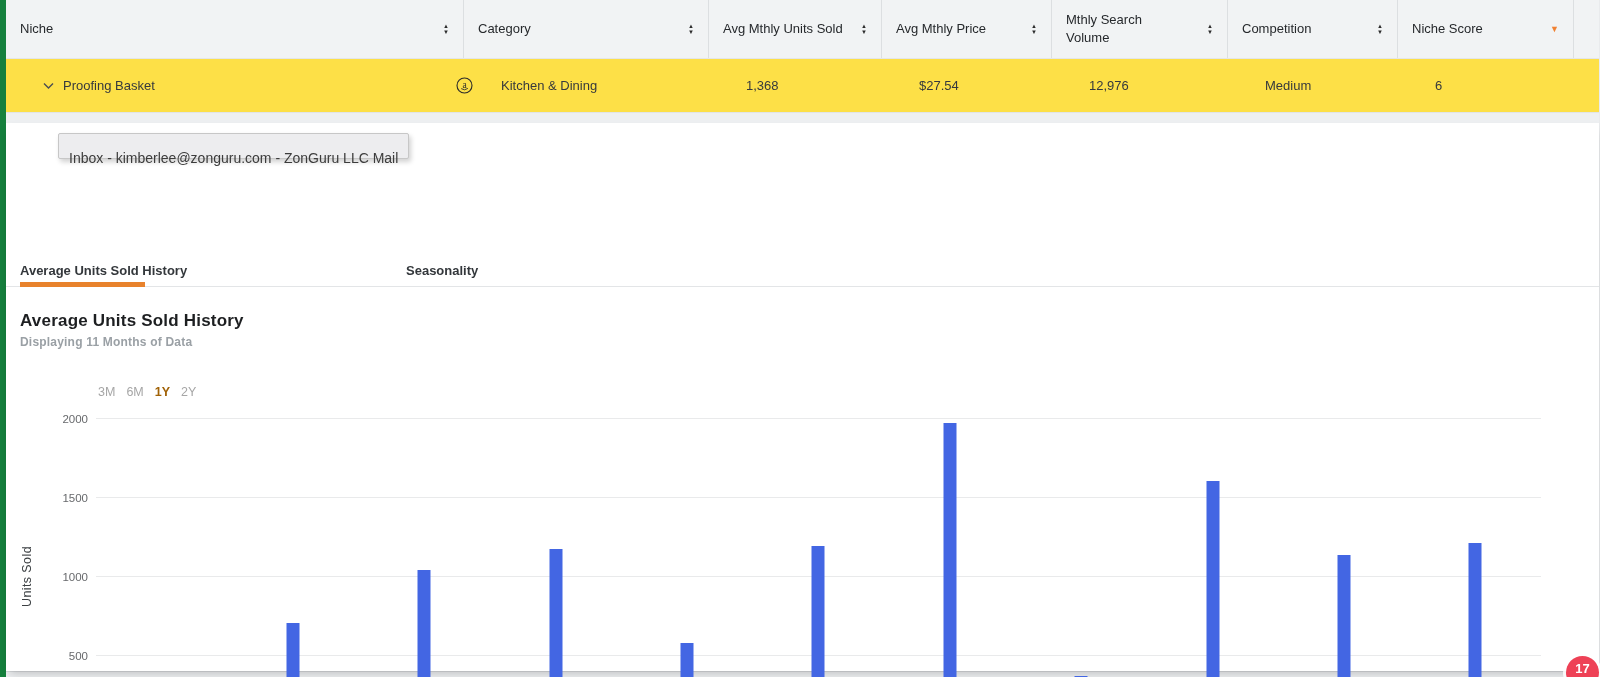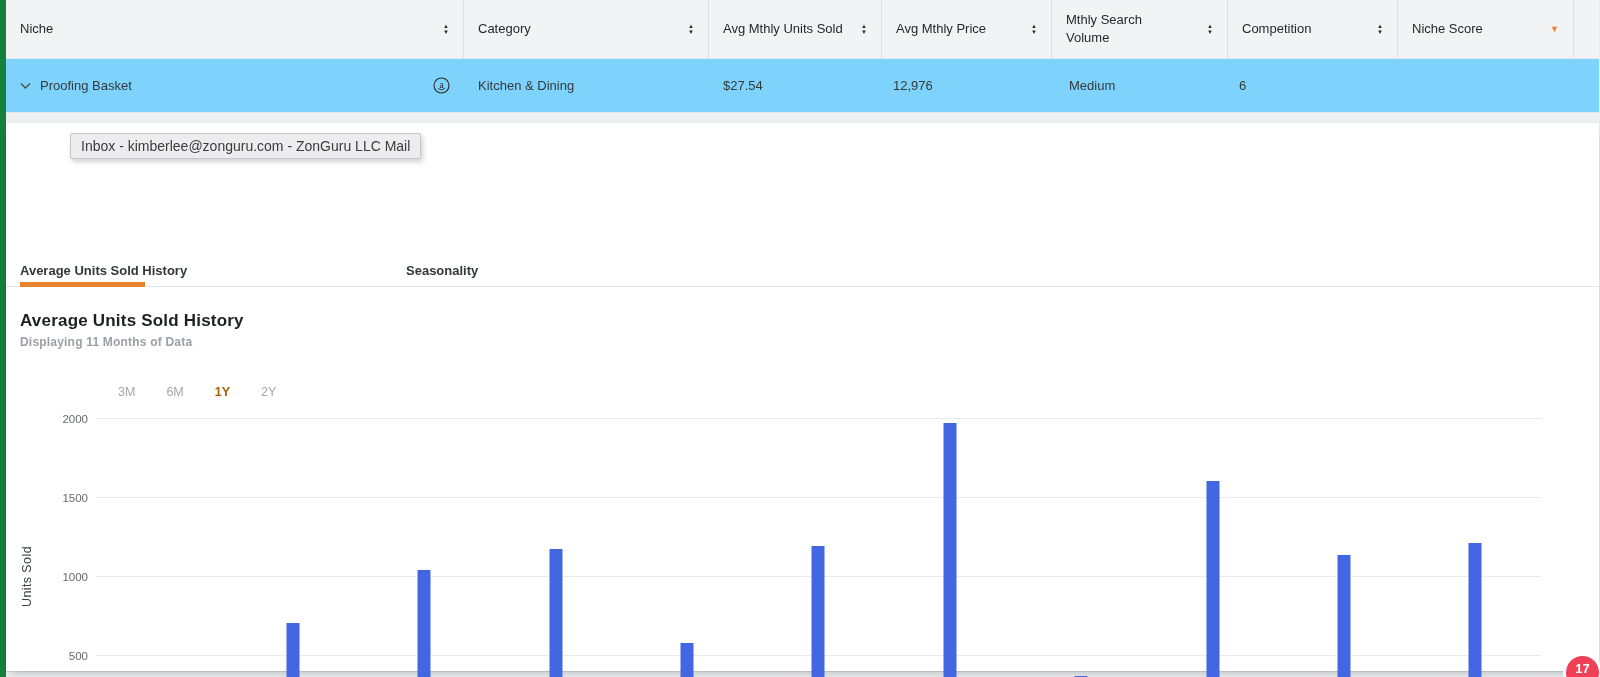--- a/index.html
+++ b/index.html
@@ -16,48 +16,48 @@
     display:flex; align-items:center; padding:0 14px; border-right:1px solid #dcdfe1;
     font-size:13px; color:#26292c; line-height:1.35;
   }
   .hlabel { white-space:normal; }
   .hfiller { flex:1; }
   .sort { margin-left:auto; display:flex; flex-direction:column; align-items:center; gap:1px; padding-left:8px; }
   .sort .tri { font-size:6px; line-height:5px; color:#2b2b2b; }
   .sort-desc { margin-left:auto; padding-left:8px; color:#f08132; font-size:9px; line-height:9px; }
 
   
-  .data-row { display:flex; height:54px; background:#7dd3fc; border-top:1px solid #e4e6e8; align-items:center; font-size:13px; color:#36393d; }
+  .data-row { display:flex; height:54px; background:#fde047; border-top:1px solid #e4e6e8; align-items:center; font-size:13px; color:#36393d;padding-left:23px; }
   .rcell { display:flex; align-items:center; padding:0 14px; height:100%; }
   .chev { display:inline-flex; margin-right:9px; }
   .amz { margin-left:auto; display:inline-flex; }
 
   .gap-band { height:11px; background:#eef0f2; border-top:1px solid #e2e5e7; }
 
   
   .bottom-strip { position:absolute; left:0; top:671px; width:100%; height:6px; background:#eef0f2; border-top:1px solid #d8dbde; }
   .card { position:absolute; left:0; top:123px; width:100%; height:548px; background:#fff; box-shadow:0 5px 10px -3px rgba(0,0,0,0.22); }
 
   .tabs { position:absolute; left:14px; top:134px; height:26px; display:flex; align-items:center; }
   .tab { font-size:13px; font-weight:bold; color:#33373b; white-space:nowrap; cursor:default; }
   .tab1 { width:386px; }
   .tabs-border { position:absolute; left:0; top:163px; width:100%; height:1px; background:#e3e5e7; }
   .active-underline { position:absolute; left:14px; top:159px; width:125px; height:5px; background:#e8822c; }
 
   .os-tooltip {
-    position:absolute; left:64px; top:133px; height:26px; line-height:24px; padding:0 10px;
+    position:absolute; left:52px; top:133px; height:26px; line-height:24px; padding:12px 10px;
     background:#ededef; border:1px solid #c7c7c7; border-radius:2px;
     box-shadow:2px 3px 5px rgba(0,0,0,0.18); font-size:14px; color:#3c3c3c; white-space:nowrap; z-index:5;
   }
 
   .chart-title { position:absolute; left:14px; top:188px; font-size:17px; font-weight:bold; color:#1d1f21; letter-spacing:.2px; }
   .chart-subtitle { position:absolute; left:14px; top:212px; font-size:12px; font-weight:bold; color:#9aa0a5; letter-spacing:.2px; }
 
   .range-selector { position:absolute; left:92px; top:262px; display:flex; gap:11px; font-size:12.5px; color:#a6a6a6; }
-  .range-selector .chip { cursor:pointer;margin-left:20px; }
+  .range-selector .chip { cursor:pointer; }
   .range-selector .chip.active { color:#a16207; font-weight:bold; }
 
   .y-axis-title { position:absolute; left:14px; top:295px; height:316px; display:flex; align-items:center; }
   .y-axis-title span { writing-mode:vertical-rl; transform:rotate(180deg); font-size:12.5px; color:#3c4043; letter-spacing:.4px; }
 
   .y-axis { position:absolute; left:34px; top:295px; width:48px; height:316px; }
   .y-tick { position:absolute; right:0; font-size:11.5px; color:#67696c; }
 
   .plot { position:absolute; left:90px; top:295px; width:1445px; height:316px; }
   .grid-line { position:absolute; left:0; width:100%; height:1px; background:#e9eaeb; }
@@ -139,20 +139,23 @@
         <svg width="17" height="17" viewBox="0 0 17 17">
           <circle cx="8.5" cy="8.5" r="7.5" fill="none" stroke="#2a2a2a" stroke-width="1.1"></circle>
           <text x="8.5" y="11" text-anchor="middle" font-size="9.5" font-family="Liberation Serif, serif" fill="#2a2a2a">a</text>
           <path d="M5.2 11.6 Q8.5 14.1 11.9 11.4" fill="none" stroke="#2a2a2a" stroke-width="0.9"></path>
         </svg>
       </span>
     </div>
     <div class="rcell" style="width:245px">
         <span>Kitchen &amp; Dining</span>
       </div>
+    <div class="rcell" style="width:173px">
+        <span>1,368</span>
+      </div>
     <div class="rcell" style="width:170px">
         <span>$27.54</span>
       </div>
     <div class="rcell" style="width:176px">
         <span>12,976</span>
       </div>
     <div class="rcell" style="width:170px">
         <span>Medium</span>
       </div>
     <div class="rcell" style="width:176px">

